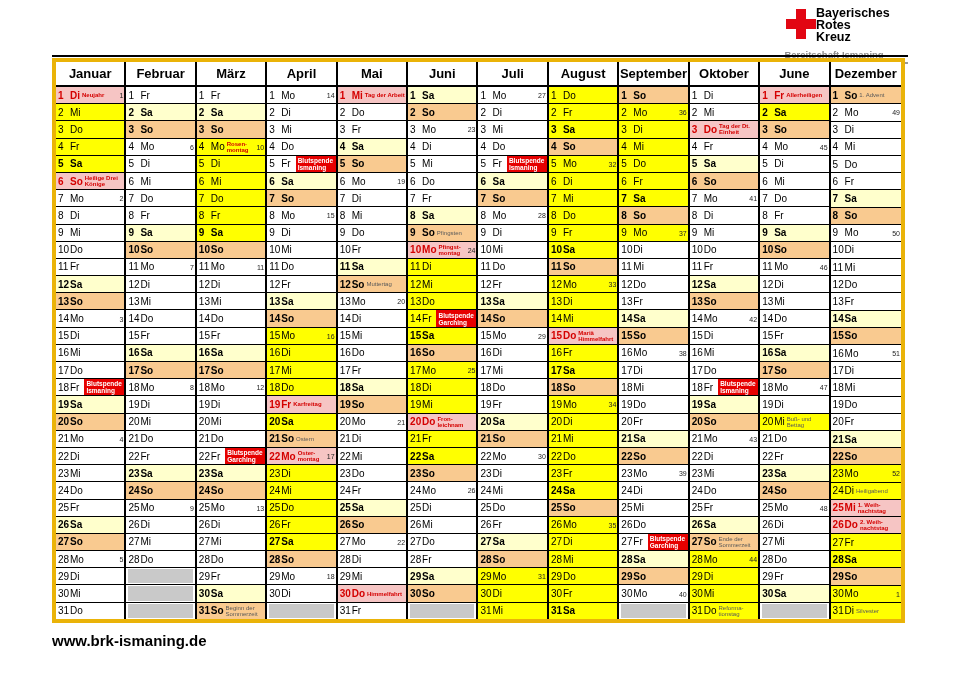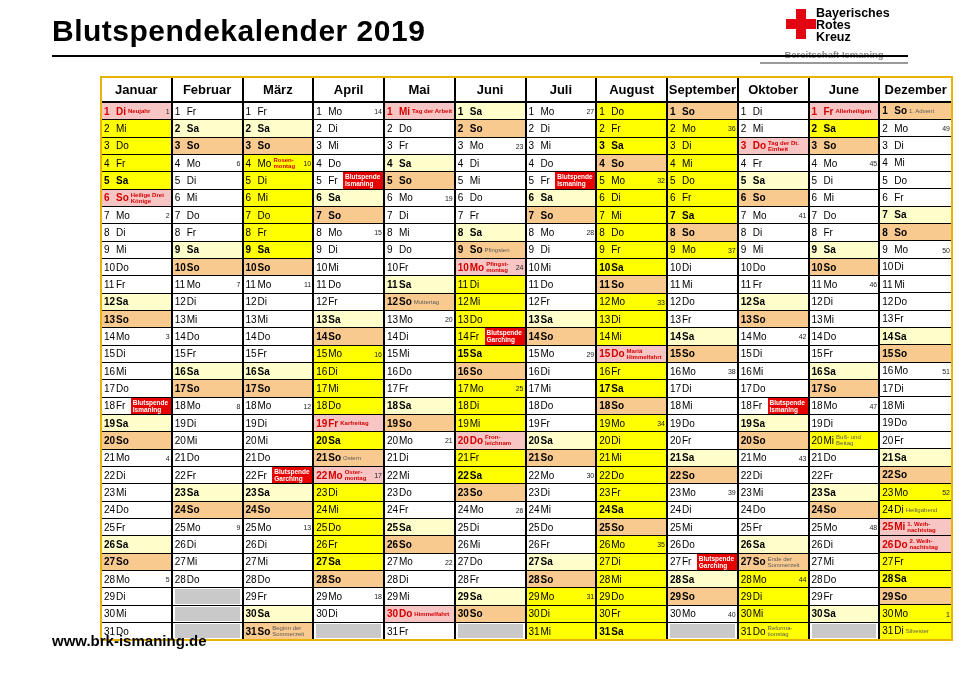--- a/index.html
+++ b/index.html
@@ -8,22 +8,22 @@
   .title{position:absolute;left:52px;top:14px;font-size:30px;font-weight:bold;letter-spacing:.5px;}
   .rule{position:absolute;left:52px;top:55px;width:856px;height:2px;background:#000;}
   .logo{position:absolute;right:52px;top:6px;width:148px;}
   .logo-row{display:flex;align-items:flex-start;margin-left:26px;}
   .cross{position:relative;width:30px;height:30px;margin-top:3px;flex:none;}
   .cross .cv{position:absolute;left:10px;top:0;width:10px;height:30px;background:var(--c-brk);}
   .cross .ch{position:absolute;left:0;top:10px;width:30px;height:10px;background:var(--c-brk);}
   .logo-text{font-size:12.5px;font-weight:bold;line-height:12px;padding-top:1px;}
   .logo-sub{margin-top:6px;font-size:9.5px;font-weight:bold;color:#8a8a8a;text-align:center;
             border-bottom:2px solid #9a9a9a;padding-bottom:2px;}
-  .cal{position:absolute;left:52px;top:76px;width:853px;height:565px;display:grid;
-       grid-template-columns:repeat(12,1fr);border:2px solid #eab308;box-sizing:border-box;background:#fff;margin-left:48px;}
+  .cal{position:absolute;left:52px;top:58px;width:853px;height:565px;display:grid;
+       grid-template-columns:repeat(12,1fr);border:4px solid #eab308;box-sizing:border-box;background:#fff;}
   .month{display:flex;flex-direction:column;border-right:2px solid #000;min-width:0;}
   .month:last-child{border-right:none;justify-content:flex-end;}
   .mh{height:23px;flex:none;border-bottom:2px solid #000;display:flex;align-items:center;
       justify-content:center;font-size:13px;font-weight:bold;white-space:nowrap;}
   .cell{position:relative;flex:1;border-bottom:1px solid #000;display:flex;align-items:center;
         font-size:10px;padding-left:2px;overflow:hidden;min-height:0;}
   .cell:last-child{border-bottom:none;}
   .num{width:12px;flex:none;}
   .ab{flex:none;}
   .bold .num,.bold .ab{font-weight:bold;}
@@ -36,21 +36,20 @@
   .gray-fill{position:absolute;left:2px;right:2px;top:1px;bottom:1px;background:var(--c-gray);}
   .bg-f{background:var(--c-f);} .bg-s{background:var(--c-s);}
   .bg-u{background:var(--c-u);} .bg-h{background:var(--c-h);}
   .f-left{position:absolute;left:52px;top:632px;font-size:15px;font-weight:bold;}
   .f-right{position:absolute;right:54px;top:627px;text-align:right;font-size:9px;font-weight:bold;line-height:11px;}
 </style>
 </head>
 <body>
 
 <div class="page">
-  <div class="title">Blutspendekalender 2019</div>
 
   <div class="logo">
     <div class="logo-row">
       <div class="cross">
         <div class="cv"></div>
         <div class="ch"></div>
       </div>
       <div class="logo-text">
         <div>Bayerisches</div>
         <div>Rotes</div>

